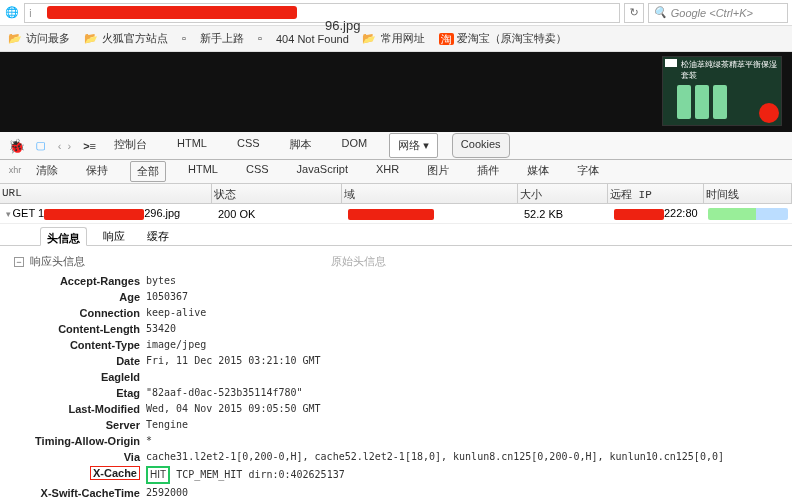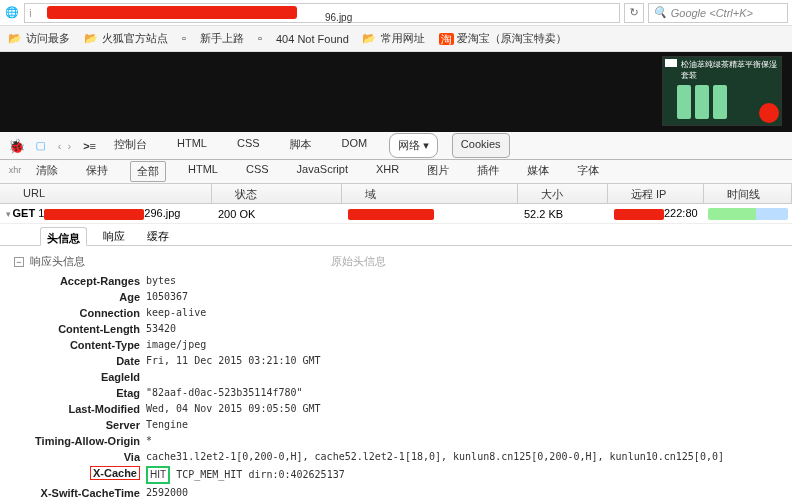--- a/index.html
+++ b/index.html
@@ -2,21 +2,21 @@
 <html><head>
 <meta charset="utf-8">
 <style>
 * { margin: 0; padding: 0; box-sizing: border-box; font-family: "Microsoft YaHei", Arial, sans-serif; }
 body { width: 792px; height: 500px; background: #fff; font-size: 11px; overflow: hidden; }
 
 .addr-bar { height: 26px; background: #fff; display: flex; align-items: center; padding: 2px 4px; gap: 4px; border-bottom: 1px solid #ddd; }
 .globe { width: 16px; height: 16px; color: #999; display:flex;align-items:center;justify-content:center; }
 .url-box { flex: 1; height: 20px; border: 1px solid #ccc; display: flex; align-items:center; padding: 0 4px; position: relative; }
 .redact1 { position:absolute; left:22px; top:2px; width:250px; height:13px; background:#e21; border-radius:3px; }
-.url-tail { position:absolute; left:300px; top:8px; font-size:10px; color:#333; }
+.url-tail { position:absolute; left:300px; top:14px; font-size:13px; color:#333; }
 .refresh { width: 20px; height: 20px; border:1px solid #ccc; display:flex;align-items:center;justify-content:center;color:#666; }
 .search-box { width:140px; height:20px; border:1px solid #ccc; display:flex;align-items:center;padding:0 4px;color:#888;font-style:italic;gap:4px; }
 
 .bookmarks { height: 26px; background: #f5f5f5; display:flex; align-items:center; padding: 0 8px; gap: 14px; font-size:11px; border-bottom:1px solid #ddd; }
 .bm { display:flex; align-items:center; gap:4px; color:#333; cursor:pointer; }
 .bm-icon { width:14px;height:14px; }
 .folder-ico { color:#e8b657; }
 
 .blackzone { height: 80px; background:#111; display:flex; justify-content:flex-end; align-items:flex-start; padding:4px 10px 0 0; }
 .ad { width:120px; height:70px; background:#1a3a2a; border:1px solid #333; position:relative; }
@@ -25,36 +25,36 @@
 .ad-bottles { position:absolute; bottom:6px; left:14px; display:flex; gap:4px; }
 .bottle { width:14px; height:34px; background:#7fd89f; border-radius:2px; }
 .ad-badge { position:absolute; bottom:2px; right:2px; width:20px;height:20px;background:#e21;border-radius:50%; }
 
 .tool-row1 { height: 28px; border-bottom:1px solid #b8b8b8; display:flex; align-items:center; gap: 10px; padding: 0 8px; background:#f8f8f8; font-size:11px; }
 .bug-ico { color:#c90; font-size:14px; }
 .nav-arrows { display:flex; gap:2px; color:#999; }
 .nav-arrows span { cursor:pointer; padding:2px; }
 .console-ico { font-weight:bold; color:#333; }
 .tab1 { padding: 4px 8px; color:#333; cursor:pointer; }
-.tab1.active { border:1px solid #aaa; border-radius:8px; background:#fff; }
+.tab1.active { border:1px solid #aaa; border-radius:2px; background:#fff; }
 .tab1.cookies { border:1px solid #aaa; border-radius:4px; background:#f2f2f2; }
 
 .tool-row2 { height: 24px; border-bottom:1px solid #ccc; display:flex; align-items:center; gap:8px; padding:0 8px; background:#f8f8f8; font-size:11px; }
 .xhr-ico { width:14px;height:14px;color:#888; font-size:9px;text-align:center; }
 .sub-btn { padding:2px 6px; cursor:pointer; color:#333; }
 .sub-btn.boxed { border:1px solid #aaa; border-radius:2px; }
 
 .grid-head { height:20px; background:linear-gradient(#f9f9f9,#eee); border-bottom:1px solid #ccc; display:flex; font-size:11px; }
-.gh { border-right:1px solid #ccc; padding:3px 23px; color:#333; }
+.gh { border-right:1px solid #ccc; padding:3px 2px; color:#333;font-family:Liberation Mono, monospace; }
 .c-url{width:212px;} .c-status{width:130px;} .c-domain{width:176px;} .c-size{width:90px;} .c-ip{width:96px;} .c-time{flex:1;}
 
 .grid-row { height:20px; display:flex; align-items:center; font-size:11px; border-bottom:1px solid #eee; }
 .gc{padding:2px 6px;}
 .tri { color:#888; margin-right:2px; font-size:9px; }
-.method { font-weight:bold; }
+.method { font-weight:normal; }
 .redact2 { display:inline-block; width:100px; height:11px; background:#e21; vertical-align:middle; border-radius:2px; }
 .redact3 { display:inline-block; width:86px; height:11px; background:#e21; vertical-align:middle; border-radius:2px; }
 .tl { flex:1; height:12px; background:linear-gradient(90deg,#9e9 0,#9e9 60%,#bdf 60%,#bdf 100%); margin:0 4px; border-radius:2px; }
 
 .detail-tabs { height:22px; display:flex; gap:10px; padding:2px 40px 0; font-size:11px; border-bottom:1px solid #ccc; }
 .dtab { padding:3px 6px; cursor:pointer; }
 .dtab.active { font-weight:bold; border:1px solid #ccc; border-bottom:1px solid #fff; background:#fff; border-radius:3px 3px 0 0; position:relative; top:1px; }
 
 .panel { padding: 4px 14px; font-size:11px; }
 .panel-hd { display:flex; align-items:center; gap:6px; color:#555; padding:4px 0; }

